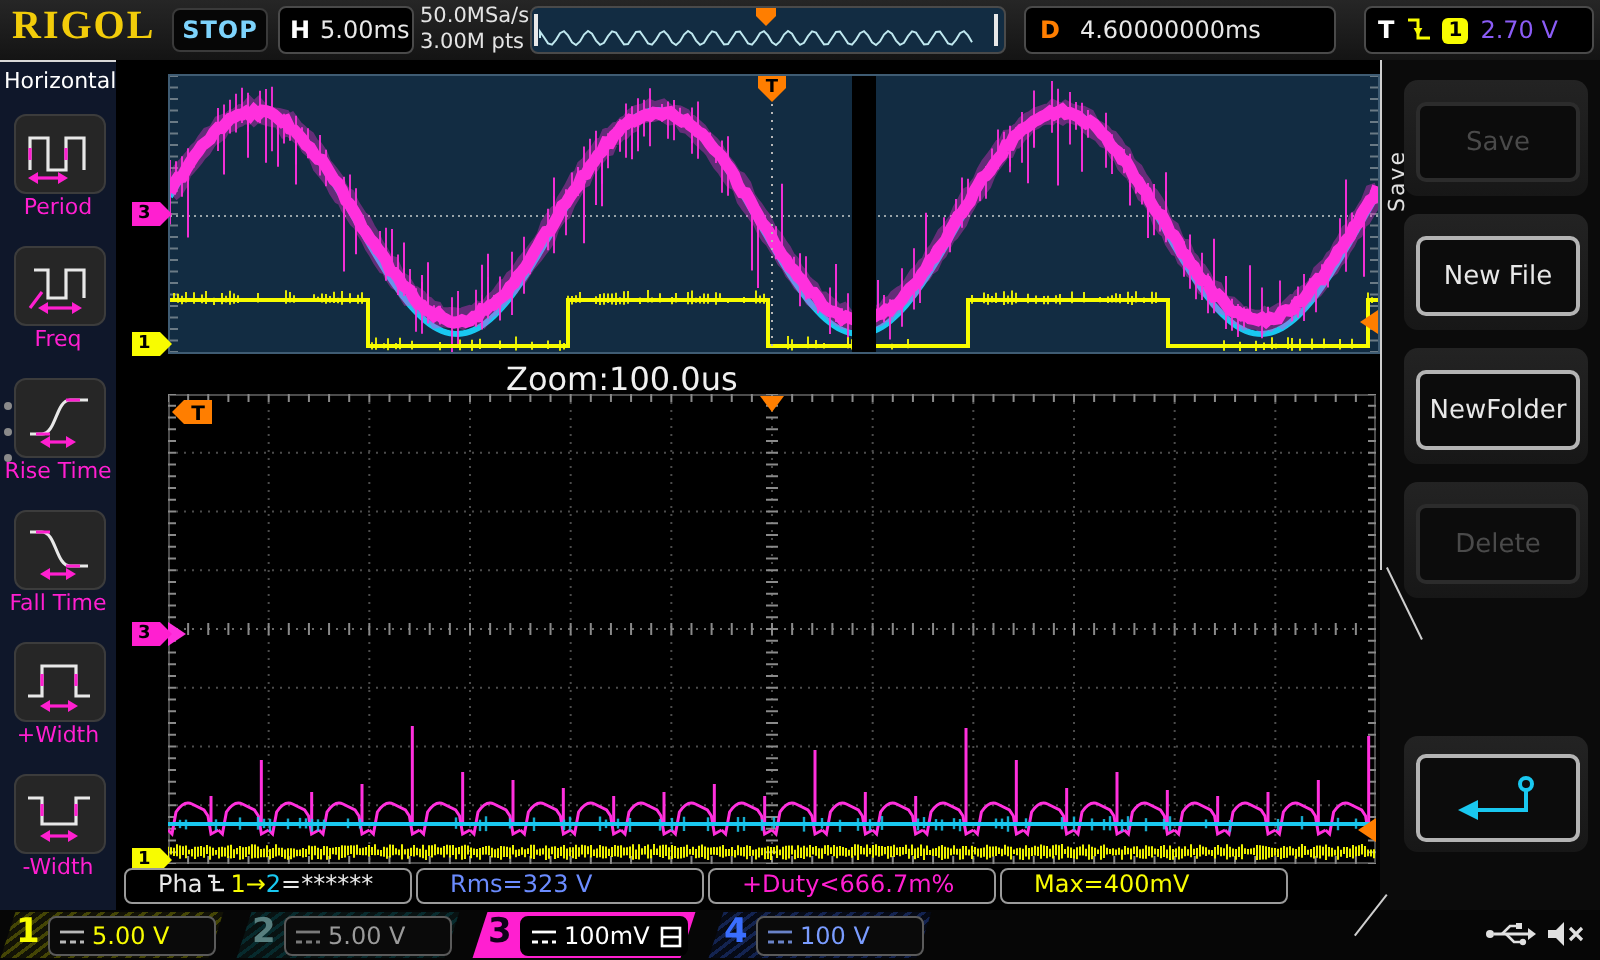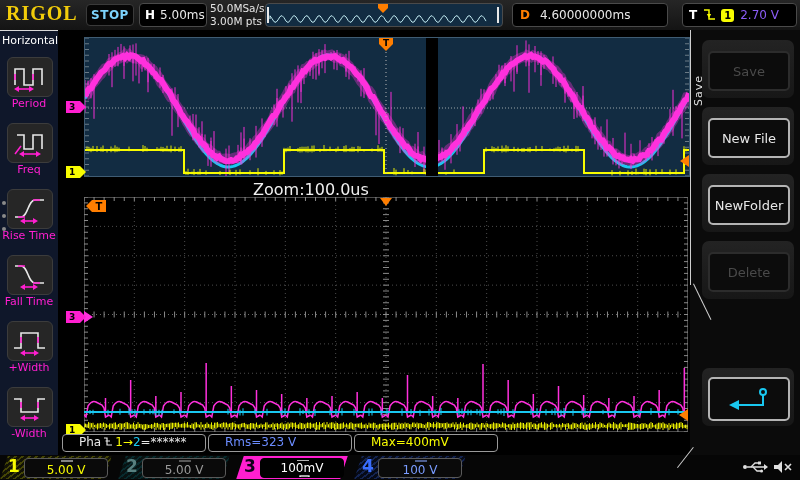--- a/index.html
+++ b/index.html
@@ -67,21 +67,21 @@
   
   .bottombar{left:0;top:455px;width:800px;height:25px;background:#060606;}
   .chzone{top:1px;width:112px;height:23px;}
   .chzone .bg{position:absolute;left:4px;top:0;width:104px;height:23px;transform:skewX(-18deg);}
   .h1{background:#121206;background-image:repeating-linear-gradient(135deg,rgba(248,252,0,.22) 0 2px,transparent 2px 5px);}
   .h2{background:#081212;background-image:repeating-linear-gradient(135deg,rgba(0,190,210,.14) 0 2px,transparent 2px 5px);}
   .h3{background:#ff1fd0;}
   .h4{background:#060a16;background-image:repeating-linear-gradient(135deg,rgba(58,110,255,.25) 0 2px,transparent 2px 5px);}
   .chnum{position:absolute;left:8px;top:0px;font-size:17px;font-weight:bold;}
   .chbox{position:absolute;left:24px;top:2px;width:82px;height:18px;border:1px solid #5a5a5a;border-radius:4px;
-         background:#0a0a0a;display:flex;align-items:center;font-size:12px;flex-direction:column;}
+         background:#0a0a0a;display:flex;align-items:center;font-size:12px;}
   .chbox .cpl{margin:0 3px 0 4px;}
   .ch3 .chbox{border-color:#000;background:#000;}
   .n1{color:#f8fc00;} .v1{color:#f8fc00;}
   .n2{color:#587f7f;} .v2{color:#9a9a9a;}
   .n3{color:#10001a;} .v3{color:#fff;}
   .n4{color:#3a6eff;} .v4{color:#7a9cff;}
   .bb-diag{left:693px;top:-8px;width:1px;height:26px;background:#cfcfcf;transform:rotate(38deg);transform-origin:top left;}
 </style>
 </head>
 <body>
@@ -1458,20 +1458,21 @@
       <svg width="12" height="13" style="margin:0 1px">
         <path d="M2,3 H5 V10 H10" stroke="#e8e8e8" stroke-width="1.2" fill="none"></path>
         <path d="M3.5,6 H8" stroke="#e8e8e8" stroke-width="1"></path>
       </svg>
       <span class="ph-src">1</span>
       <span class="ph-arr">→</span>
       <span class="ph-dst">2</span>
       <span>=******</span>
     </div>
     <div class="mbox m-b">Rms=323 V</div>
+    <div class="mbox m-m">+Duty&lt;666.7m%</div>
     <div class="mbox m-y">Max=400mV</div>
   </div>
 </div>
 
 <div class="abs menupanel">
   <div class="abs menu-vline"></div>
   <div class="abs menu-diag"></div>
   <div class="abs menu-tab">Save</div>
 
   <div class="abs mkey" style="top:10px">

